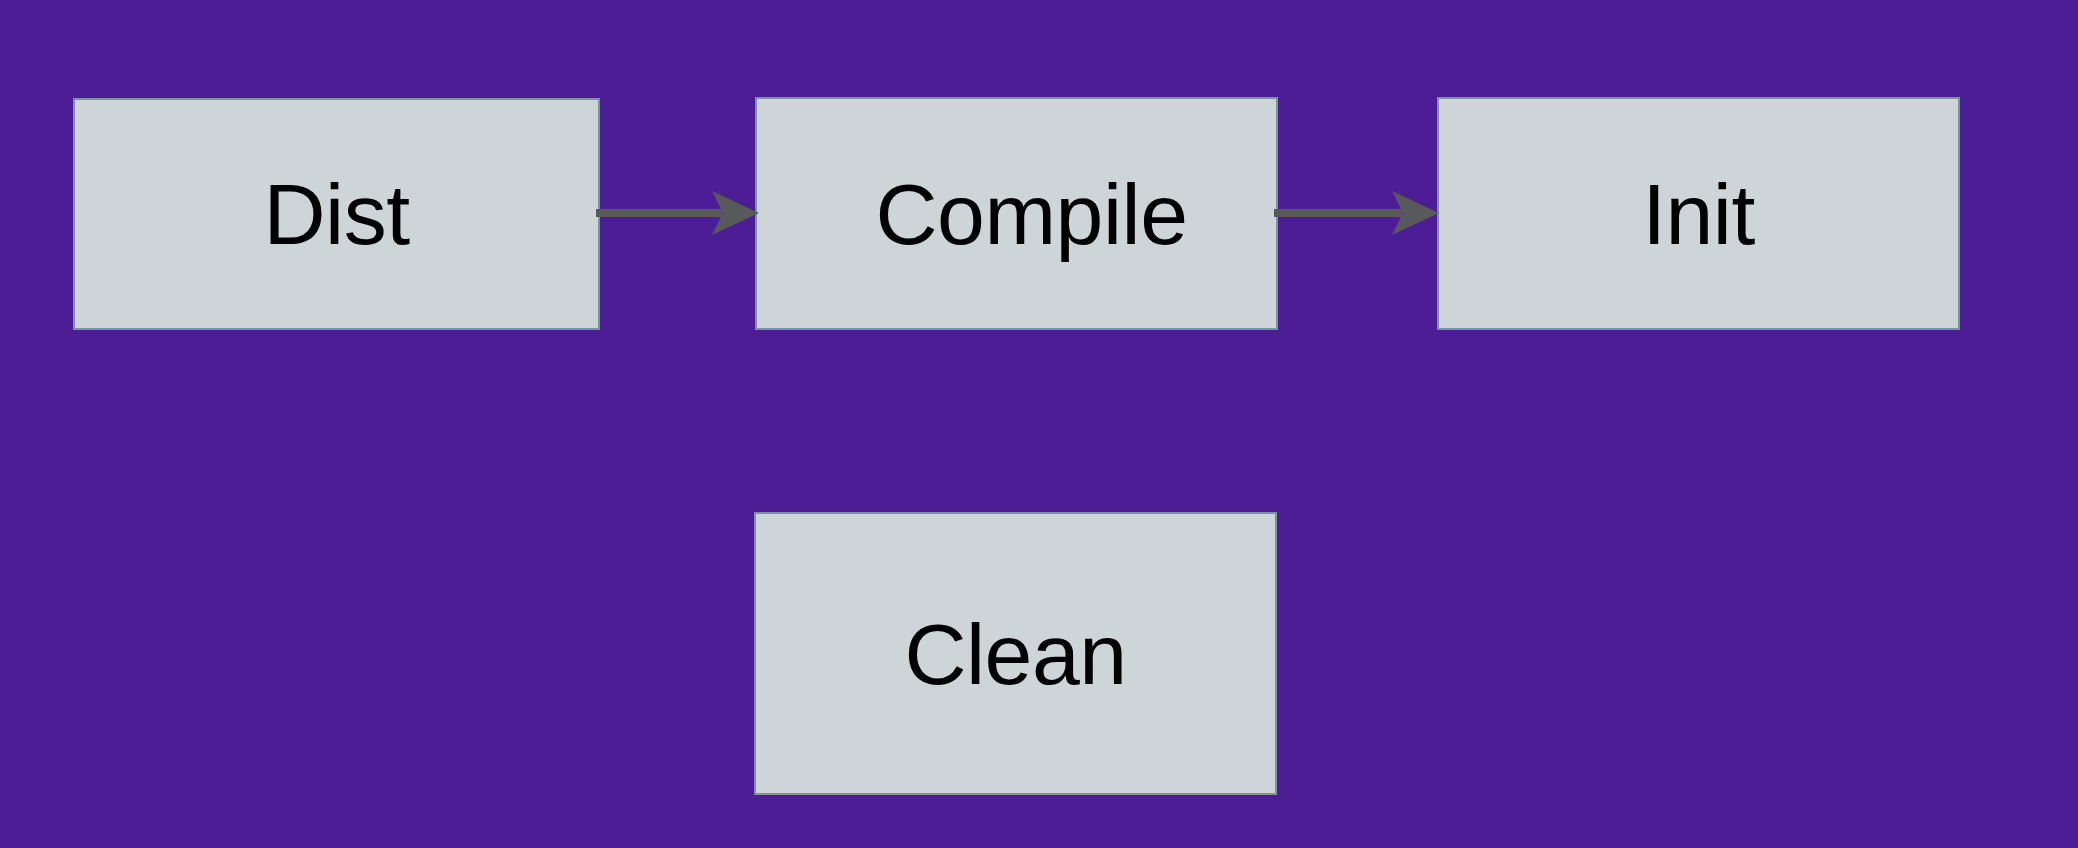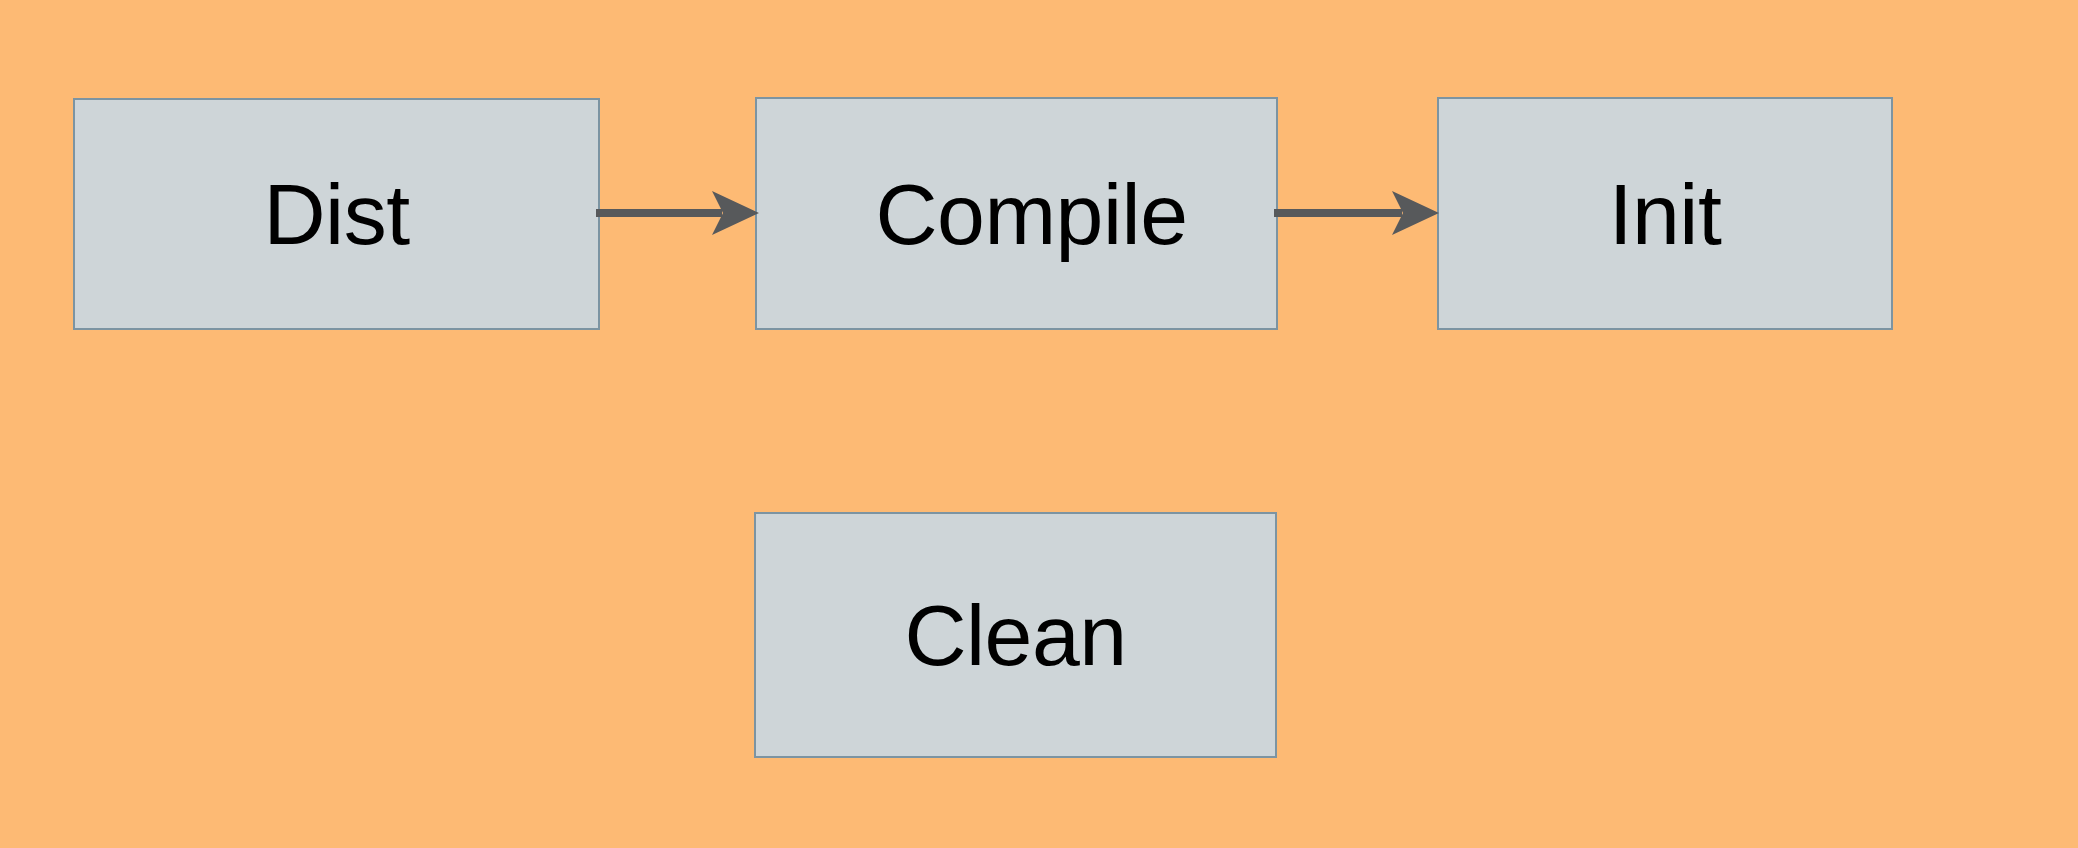--- a/index.html
+++ b/index.html
@@ -7,21 +7,21 @@
     padding: 0;
     background: #ffffff;
   }
   body {
     font-family: "Liberation Sans", sans-serif;
   }
   #canvas {
     position: relative;
     width: 2078px;
     height: 848px;
-    background: #fdba74;
+    background: #4c1d95;
     overflow: hidden;
   }
   .node {
     position: absolute;
     box-sizing: border-box;
     background: #ced5d8;
     border: 2px solid #7c94a2;
     display: flex;
     align-items: center;
     justify-content: center;
@@ -32,22 +32,22 @@
     line-height: 1;
     color: #000000;
     font-weight: 400;
     letter-spacing: -0.5px;
     white-space: nowrap;
     user-select: none;
   }
   
   #node-dist    { left: 73px;   top: 98px;  width: 527px; height: 232px; }
   #node-compile { left: 755px;  top: 97px;  width: 523px; height: 233px; padding-left: 30px; }
-  #node-init    { left: 1437px; top: 97px;  width: 456px; height: 233px; }
-  #node-clean   { left: 754px;  top: 512px; width: 523px; height: 246px; }
+  #node-init    { left: 1437px; top: 97px;  width: 523px; height: 233px; }
+  #node-clean   { left: 754px;  top: 512px; width: 523px; height: 283px; }
 
   .edge {
     position: absolute;
     overflow: visible;
   }
   #edge-dist-compile   { left: 596px;  top: 183px; width: 165px; height: 62px; }
   #edge-compile-init   { left: 1274px; top: 183px; width: 167px; height: 62px; }
 </style>
 </head>
 <body>

